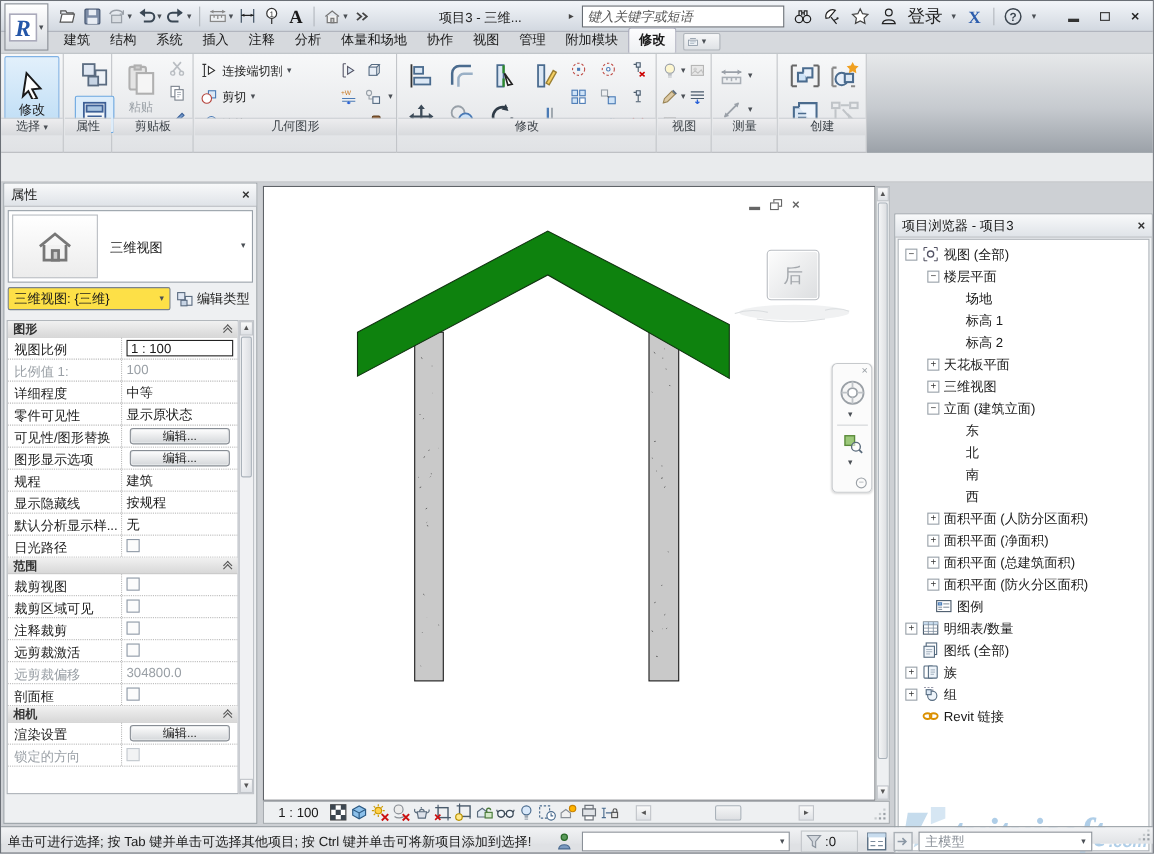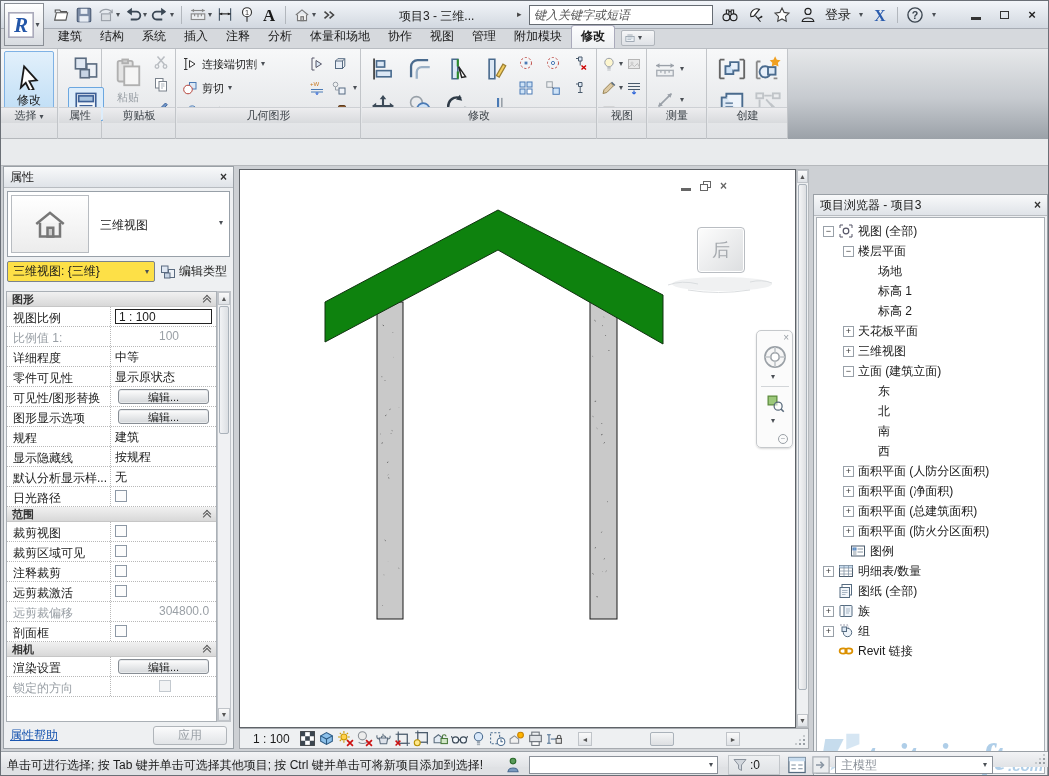--- a/index.html
+++ b/index.html
@@ -21,21 +21,21 @@
               display:flex;align-items:center;justify-content:center;gap:1px;}
   .qat{position:absolute;left:50px;top:3px;display:flex;align-items:center;}
   .qbtn{height:22px;display:flex;align-items:center;padding:0 2px;gap:1px;}
   .qsep{width:1px;height:18px;background:#b2b7bd;margin:0 5px;}
   .title-text{position:absolute;left:398px;top:7px;width:118px;white-space:nowrap;overflow:hidden;color:#222;}
   .ddr-pre{position:absolute;left:516px;top:8px;font-size:9px;color:#444;}
   .search{position:absolute;left:528px;top:4px;width:184px;height:20px;border:1px solid #666c73;
           font-size:12px;padding:0 4px;font-family:inherit;}
   .search::placeholder{font-style:italic;color:#555;}
   .tb-right{position:absolute;left:720px;top:3px;display:flex;align-items:center;gap:8px;height:22px;}
-  .tb-login{font-size:13px;color:#222;}
+  .tb-login{font-size:16px;color:#222;}
   .tb-sep{width:1px;height:16px;background:#b2b7bd;}
   .winbtns{position:absolute;right:5px;top:5px;display:flex;gap:6px;}
   .wbtn{width:22px;height:17px;display:flex;align-items:center;justify-content:center;color:#222;}
   .gl-min{width:10px;height:3px;background:#333;margin-top:7px;}
   .gl-max{width:9px;height:8px;border:1.5px solid #333;}
   .gl-close{font-size:13px;font-weight:bold;line-height:1;}
   
   .tabrow{position:absolute;left:0;top:28px;width:100%;height:20px;background:#d6d9dd;
           border-bottom:1px solid #b9bdc2;display:flex;align-items:flex-end;padding-left:48px;}
   .tab{padding:2px 9px 3px;color:#1a1a1a;white-space:nowrap;}
@@ -101,21 +101,21 @@
            font-size:11px;font-weight:bold;color:#333;display:flex;align-items:center;
            justify-content:space-between;padding:0 5px;}
   .chev{width:7px;height:7px;position:relative;}
   .chev:before,.chev:after{content:"";position:absolute;left:0;width:5px;height:5px;
       border-left:1.4px solid #555;border-top:1.4px solid #555;transform:rotate(45deg);}
   .chev:before{top:0;}.chev:after{top:3px;}
   .prow{height:20px;display:flex;border-bottom:1px dotted #b8b8b8;align-items:stretch;}
   .plabel{width:104px;padding:3px 0 0 6px;border-right:1px dotted #b8b8b8;white-space:nowrap;overflow:hidden;color:#222;}
   .plabel.dis{color:#9aa0a6;}
   .pval{flex:1;padding:2px 4px;white-space:nowrap;overflow:hidden;}
-  .pval.dis{color:#9aa0a6;margin-left:44px;}
+  .pval.dis{color:#9aa0a6;}
   .pv-input{margin:0;border:1px solid #222;height:15px;line-height:14px;padding:0 3px;background:#fff;}
   .pbtn{display:block;margin:0 3px;height:15px;line-height:14px;border:1px solid #878d94;border-radius:3px;
         background:linear-gradient(#fefefe,#d4d7da);text-align:center;font-size:11px;color:#222;
         box-shadow:inset 0 0 0 1px #e8eaec;}
   .cb{width:12px;height:12px;border:1px solid #8d98a5;background:#fcfcfc;display:inline-block;margin-top:1px;}
   .cb.dis{border-color:#c3c9cf;background:#f2f3f4;}
   .pscroll{position:absolute;top:124px;right:2px;width:14px;bottom:26px;background:#f0f1f3;border:1px solid #c0c4c9;}
   .sbar-btn{position:absolute;left:0;width:100%;height:13px;background:linear-gradient(#fafafa,#dfe2e6);
             border:1px solid #c0c4c9;display:flex;align-items:center;justify-content:center;font-size:7px;color:#555;}
   .pthumb{position:absolute;left:1px;right:1px;border:1px solid #aab2ba;border-radius:2px;
@@ -957,24 +957,20 @@
           <div class="prow">
       <span class="plabel dis">锁定的方向</span>
       <span class="pval dis"><span class="cb dis"></span></span>
           </div>
         </div>
       <div class="pscroll">
         <span class="sbar-btn" style="top:0">▲</span>
         <span class="pthumb" style="top:14px;height:128px;"></span>
         <span class="sbar-btn" style="bottom:0">▼</span>
       </div>
-      <div class="pfoot">
-        <span class="help-link">属性帮助</span>
-        <span class="apply-btn">应用</span>
-      </div>
     </div>
 
     <div class="viewport">
       <div class="canvas">
         <svg class="scene" id="scene" viewBox="0 0 555 557">
           <rect id="col-left" x="137" y="132" width="26" height="317" stroke="#1a1a1a" stroke-width="1" fill="#c9c9c9"></rect>
           <rect id="col-right" x="350" y="127" width="27" height="322" stroke="#1a1a1a" stroke-width="1" fill="#c9c9c9"></rect>
           <path id="speckles" fill="none" stroke="#555" stroke-width="0.8" d="M149.3,308.2 l-1.2,-0.5 M148.3,291.9 l-1.3,0.8 M151.4,263.2 l-0.6,0.6 M152.8,163.0 l-0.0,-0.5 M153.1,187.4 l0.2,-0.0 M142.7,155.0 l1.3,0.9 M141.5,273.3 l1.4,-0.6 M147.8,305.1 l0.5,-0.4 M142.6,435.7 l-0.2,-0.5 M150.5,239.1 l-1.0,0.5 M146.4,245.0 l-1.3,0.9 M144.0,405.2 l-0.1,-0.5 M151.7,260.5 l0.8,0.3 M141.9,207.2 l-0.1,-0.8 M140.0,263.7 l0.5,0.3 M159.1,237.5 l-0.2,-0.0 M148.2,391.5 l-0.1,-0.1 M144.5,211.0 l0.7,-0.7 M144.7,370.0 l1.1,0.9 M158.5,398.1 l0.7,0.3 M364.2,147.2 l-0.5,-0.3 M356.7,258.1 l0.6,0.5 M357.9,426.9 l-1.5,-0.3 M364.9,272.3 l-1.2,1.0 M362.0,401.7 l0.3,-0.1 M354.8,378.0 l1.2,-0.5 M352.5,186.3 l0.6,0.4 M366.5,400.9 l-0.8,0.7 M355.7,151.2 l-1.3,-1.0 M363.8,389.2 l1.0,-0.7 M362.9,155.6 l-0.7,-0.0 M353.4,246.7 l-0.8,-0.4 M369.4,181.0 l-1.0,-1.0 M365.7,165.9 l-0.3,-0.8 M362.5,264.4 l-1.5,0.5 M361.9,361.7 l-0.5,0.9 M367.8,331.8 l-0.7,-0.3 M353.7,404.3 l-1.3,-0.9 M356.1,231.2 l-1.4,0.2 M361.7,253.2 l0.1,0.8 "></path>
           <polygon id="roof" points="85,132 258,40 423,125 423,174 258,80 85,172" stroke="#103310" stroke-width="1" fill="#0e820e"></polygon>
           <g opacity="0.55">

